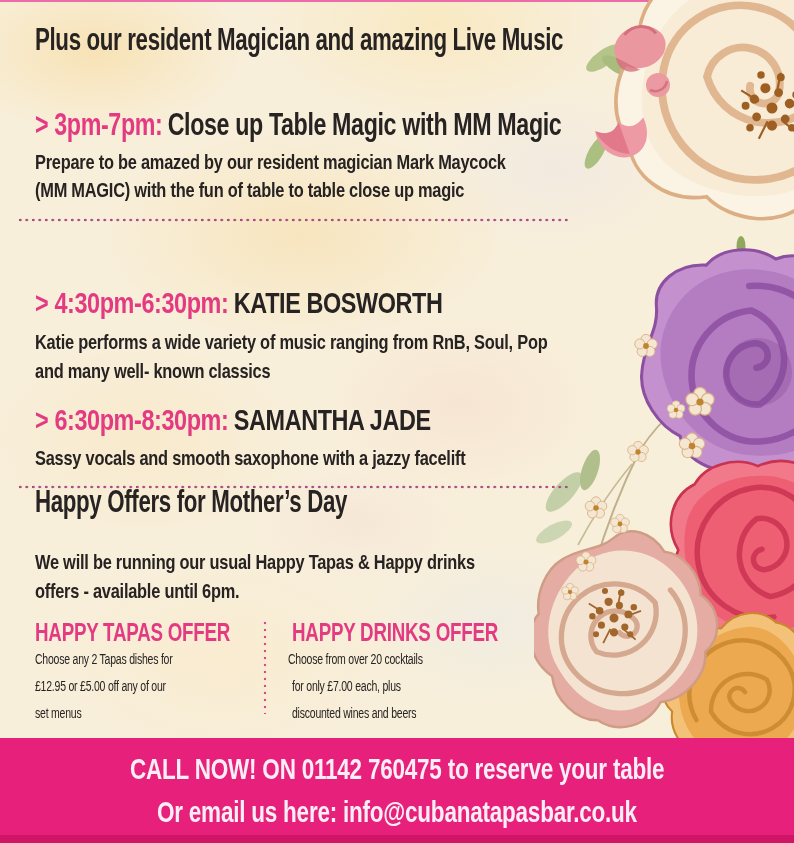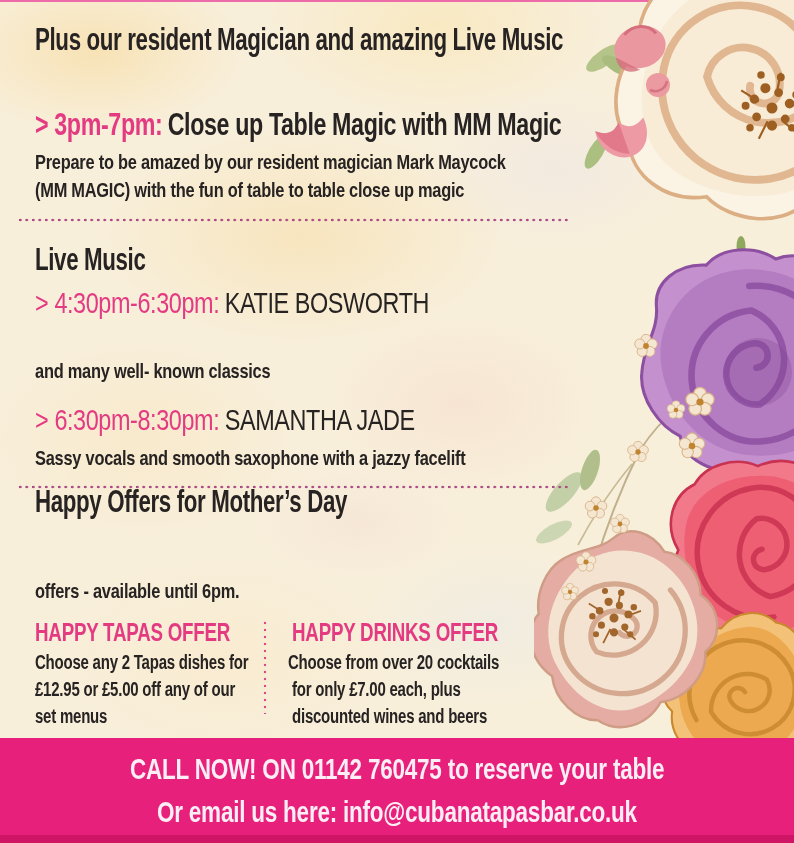--- a/index.html
+++ b/index.html
@@ -19,24 +19,24 @@
       radial-gradient(ellipse 160px 90px at 45% 62%, rgba(243,217,207,.35), transparent 70%);
   }
   .topline{position:absolute;left:0;top:0;width:100%;height:2px;background:#ec6ba8;}
   .flowers{position:absolute;right:0;top:0;pointer-events:none;}
   .line{position:absolute;left:35px;white-space:nowrap;color:#272322;}
   .cond{display:inline-block;transform-origin:0 50%;}
   .s72{transform:scaleX(.72);}
   .s75{transform:scaleX(.75);}
   .s78{transform:scaleX(.78);}
   .h1{font-size:31px;font-weight:700;letter-spacing:-.5px;}
-  .h2{font-size:30px;font-weight:400;letter-spacing:-.5px;}
+  .h2{font-size:30px;font-weight:700;letter-spacing:-.5px;}
   .h3{font-size:25px;font-weight:700;letter-spacing:-.3px;color:#e43a82;}
   .desc{font-size:21px;font-weight:700;letter-spacing:-.3px;}
-  .offer{font-size:20px;font-weight:700;letter-spacing:-.3px;}
+  .offer{font-size:14px;font-weight:400;letter-spacing:-.3px;}
   .pink{color:#e43a82;margin-right:7px;}
   .dotline{
     position:absolute;height:4px;
     background-image:radial-gradient(circle at 2px 2px,#ab4a84 1.3px,transparent 1.6px);
     background-size:6.5px 4px;background-repeat:repeat-x;
   }
   .vdotline{
     position:absolute;width:4px;
     background-image:radial-gradient(circle at 2px 2px,#d84a8c 1.3px,transparent 1.6px);
     background-size:4px 7px;background-repeat:repeat-y;
@@ -156,45 +156,48 @@
   </div>
   <div class="line desc" style="top:150px">
     <span class="cond s78">Prepare to be amazed by our resident magician Mark Maycock</span>
   </div>
   <div class="line desc" style="top:178px">
     <span class="cond s78">(MM MAGIC) with the fun of table to table close up magic</span>
   </div>
 
   <div class="dotline" style="left:18px;top:218px;width:552px"></div>
 
-  <div class="line h1" style="top:242px">
-    <span class="cond s72">Live Music</span>
-  </div>
   <div class="line h2" style="top:286px">
     <span class="cond s78">
       <span class="pink">&gt; 4:30pm-6:30pm:</span><span>KATIE BOSWORTH</span>
     </span>
   </div>
+  <div class="line desc" style="top:330px">
+    <span class="cond s78">Katie performs a wide variety of music ranging from RnB, Soul, Pop</span>
+  </div>
   <div class="line desc" style="top:359px">
     <span class="cond s78">and many well- known classics</span>
   </div>
   <div class="line h2" style="top:403px">
     <span class="cond s78">
       <span class="pink">&gt; 6:30pm-8:30pm:</span><span>SAMANTHA JADE</span>
     </span>
   </div>
   <div class="line desc" style="top:446px">
     <span class="cond s78">Sassy vocals and smooth saxophone with a jazzy facelift</span>
   </div>
 
   <div class="dotline" style="left:18px;top:485px;width:552px"></div>
 
   <div class="line h1" style="top:484px">
     <span class="cond s72">Happy Offers for Mother’s Day</span>
   </div>
+  <div class="line desc" style="top:550px">
+    <span class="cond s78">We will be running our usual Happy Tapas &amp; Happy drinks</span>
+  </div>
   <div class="line desc" style="top:579px">
     <span class="cond s78">offers - available until 6pm.</span>
   </div>
 
   <div class="line h3" style="top:618px">
     <span class="cond s75">HAPPY TAPAS OFFER</span>
   </div>
   <div class="line offer" style="top:651px">
     <span class="cond s75">Choose any 2 Tapas dishes for</span>
   </div>

